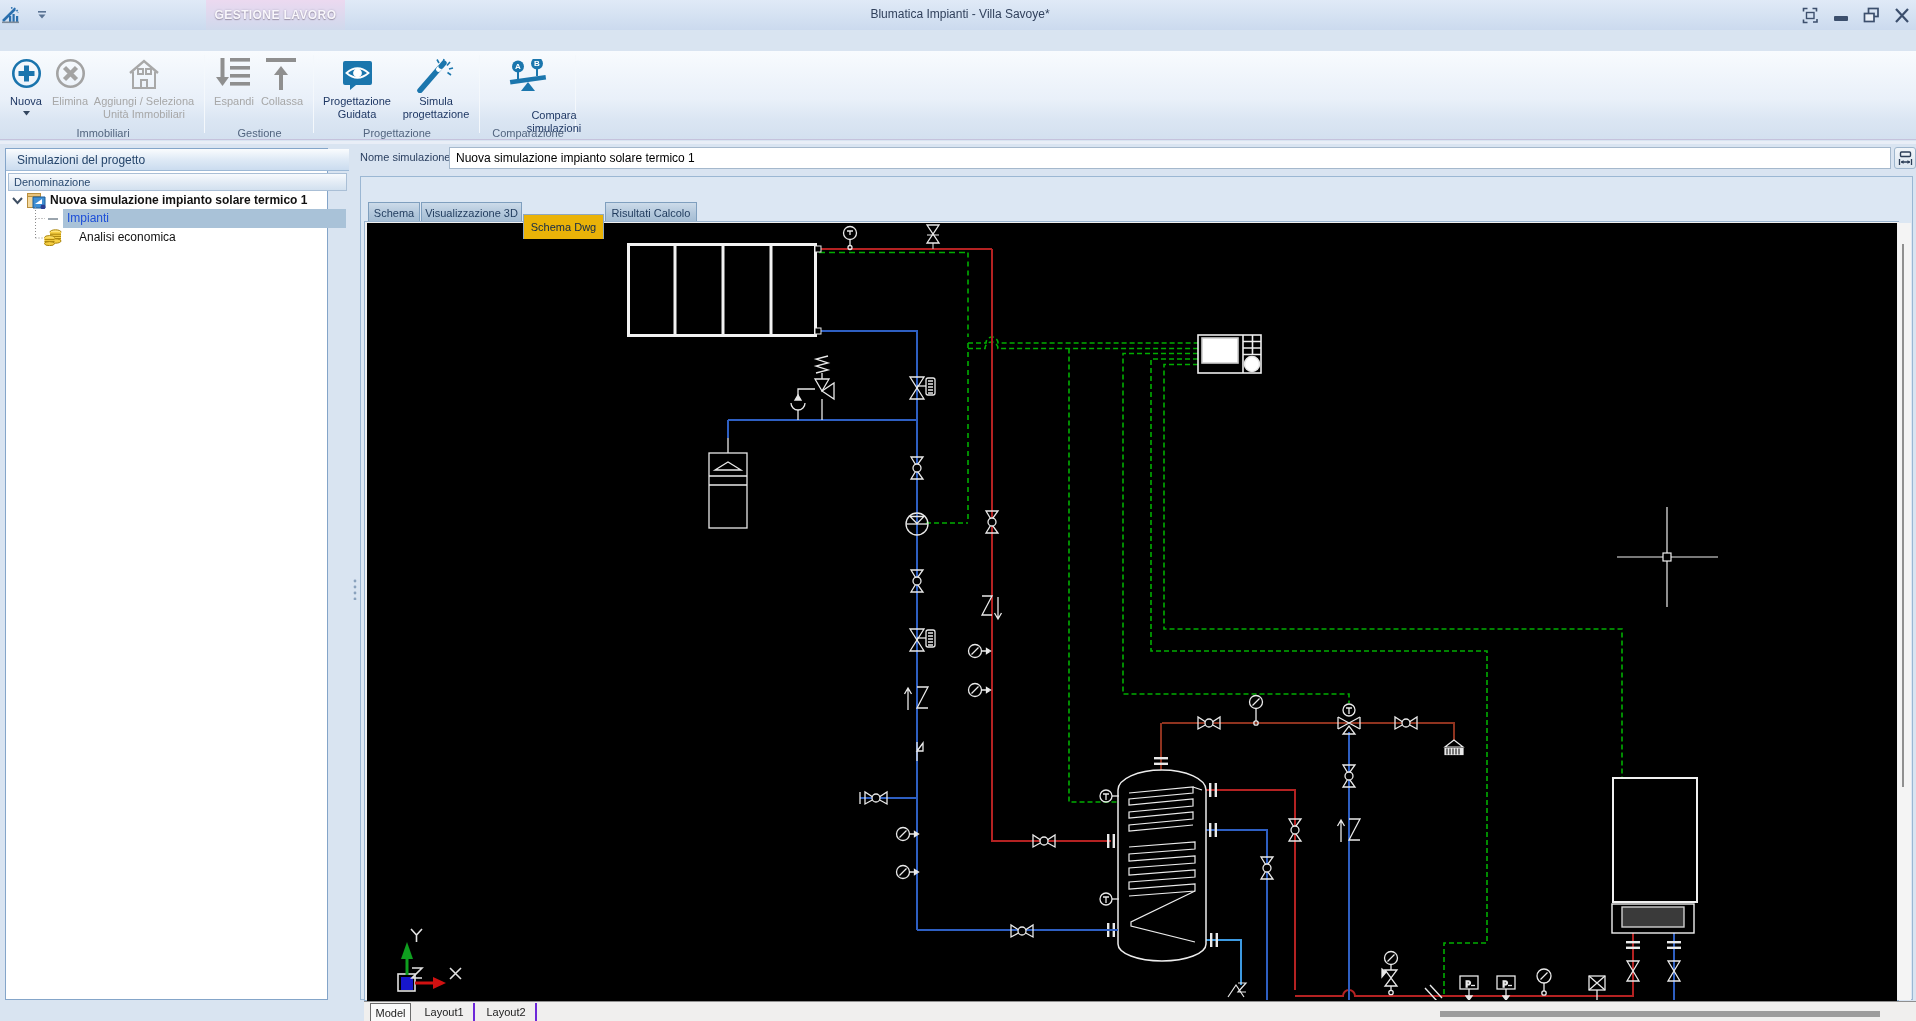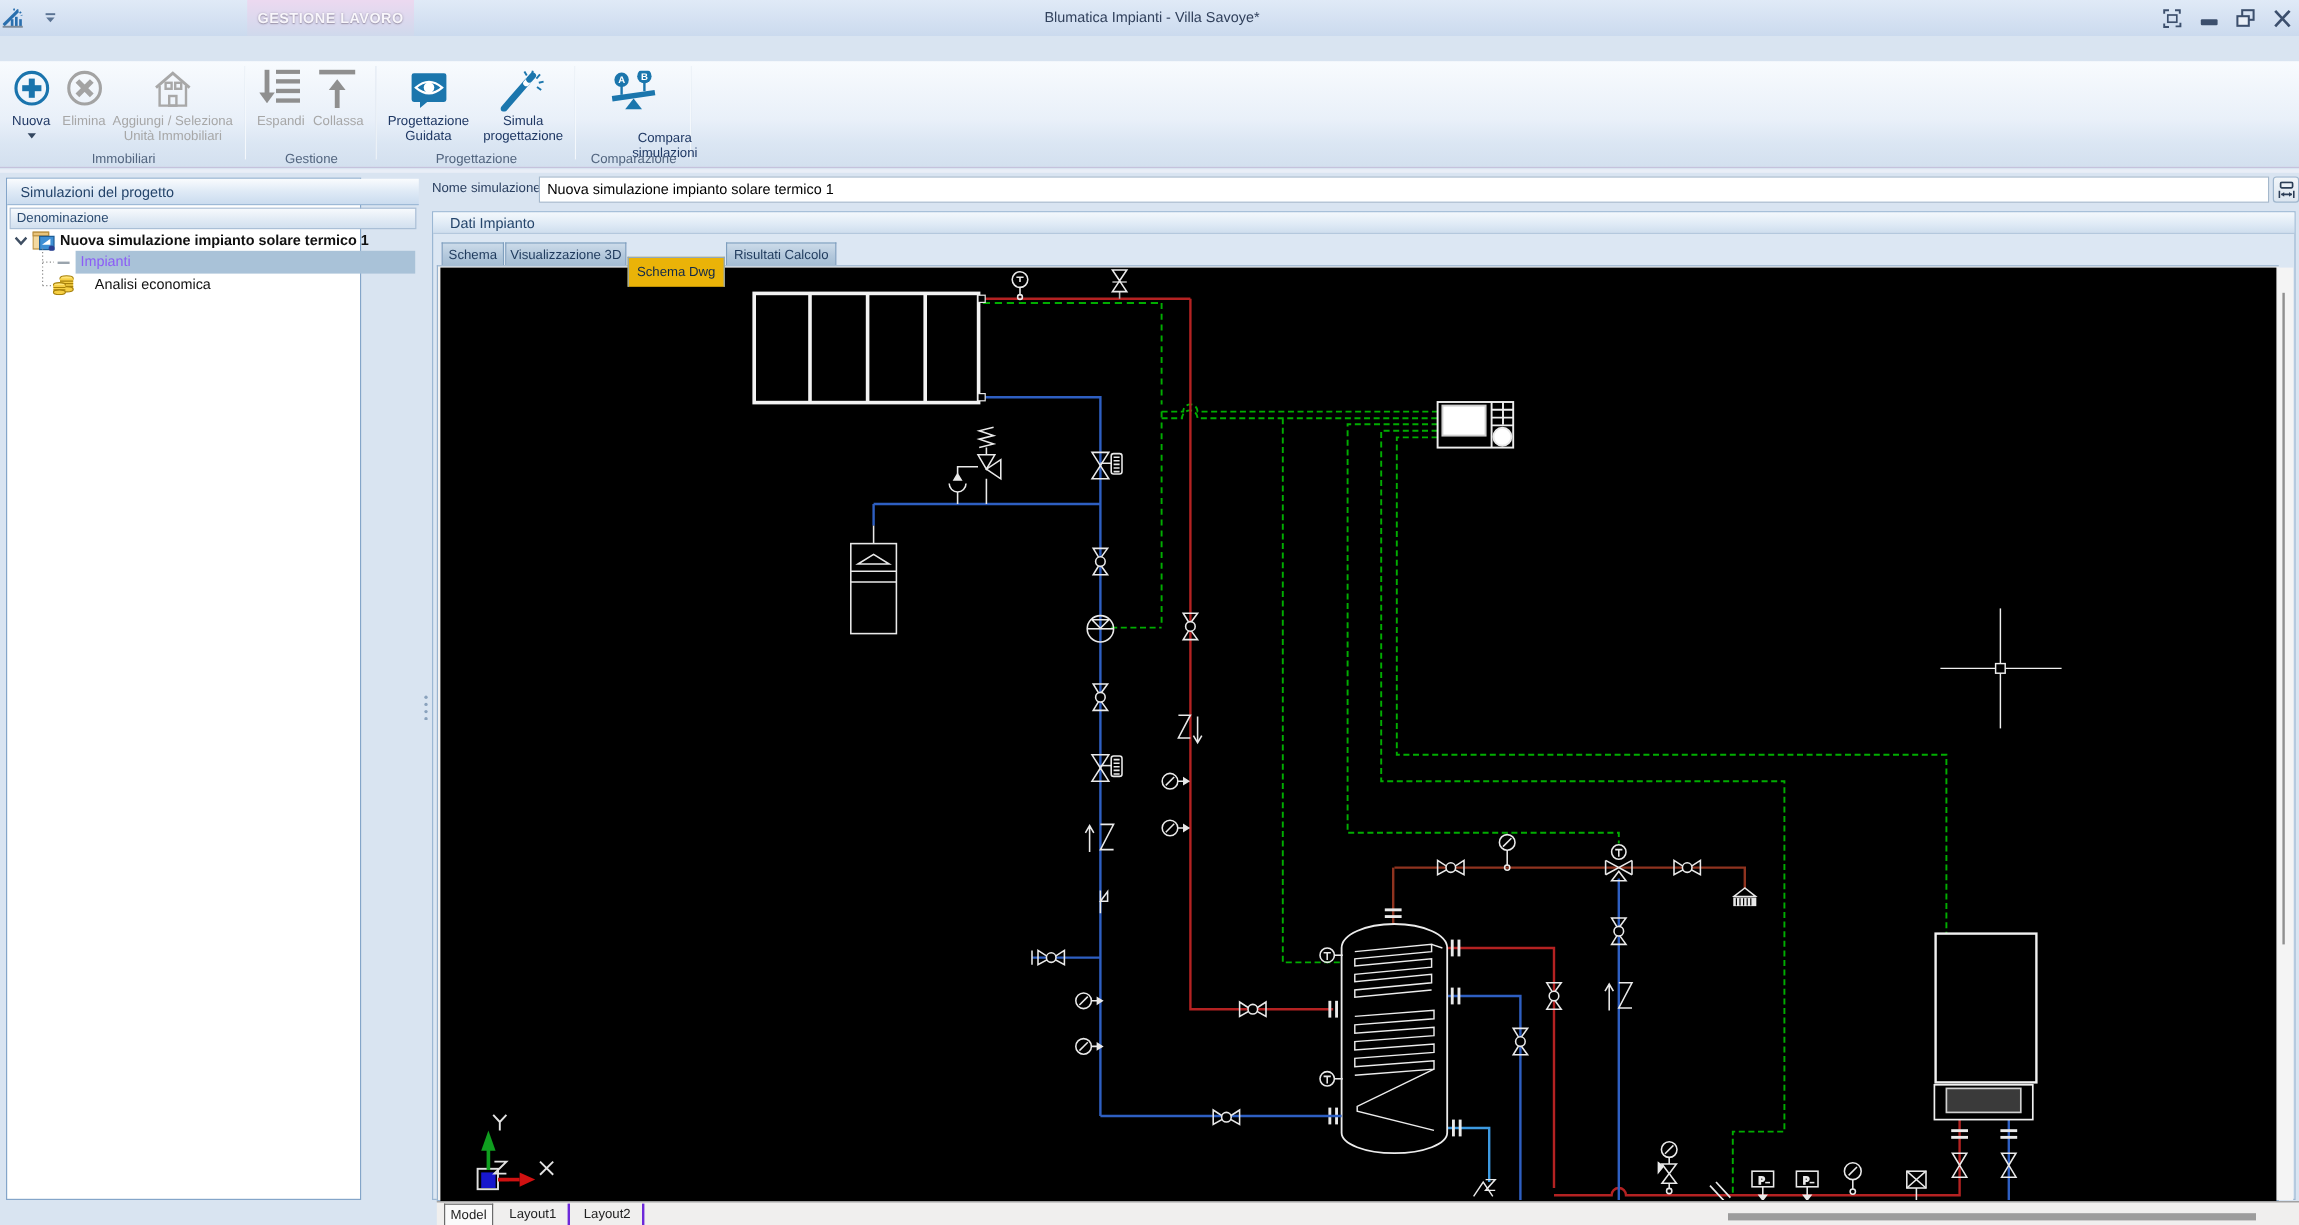--- a/index.html
+++ b/index.html
@@ -29,21 +29,21 @@
   #ribbon { left:0; top:51px; width:1916px; height:89px;
     background:linear-gradient(#f8fbfe,#e9f0f9 55%,#dbe6f3 78%,#d3e0ef);
     border-bottom:1px solid #c5c2dc; }
   .rsep { position:absolute; top:4px; height:78px; width:1px; background:#c0cfe2;
     border-right:1px solid #f4f8fc; }
   .glabel { position:absolute; top:76px; height:13px; font-size:11px; color:#52657f;
     text-align:center; }
   .btxt { position:absolute; font-size:11px; color:#1f3864; text-align:center; line-height:13px; }
   .btxt.dis { color:#a7a7a7; }
   
-  #lpanel { left:5px; top:148px; width:296px; height:852px; border:1px solid #84a5c9;
+  #lpanel { left:5px; top:148px; width:323px; height:852px; border:1px solid #84a5c9;
     background:#fff; }
   #lphead { position:absolute; left:0; top:0; width:343px; height:22px;
     background:linear-gradient(#fafcfe,#dfeaf6 50%,#cbdcef); border-bottom:1px solid #9db9d6;
     font-size:12px; color:#25456b; line-height:22px; padding-left:11px; }
   #denom { position:absolute; left:2px; top:24px; width:339px; height:18px;
     background:linear-gradient(#f7fafd,#e2ebf5 55%,#d2e0ef); border:1px solid #aabfd6;
     font-size:11px; color:#2a4a70; line-height:17px; padding-left:5px; }
   .trow { position:absolute; left:3px; width:337px; height:19px; font-size:12px;
     color:#111; line-height:19px; }
   
@@ -221,21 +221,21 @@
         <path d="M6 5 H18 V16 H6 Z" fill="#3f8fd4" stroke="#1d5d96"></path>
         <path d="M8 12 L15 7 L15 12 Z" fill="#fff"></path>
         <circle cx="16" cy="15" r="2.4" fill="#2b3f92"></circle>
       </svg>
       <span style="position:absolute;left:41px;">Nuova simulazione impianto solare termico 1</span>
     </div>
 
     <div class="trow" style="top:60px;">
       <div style="position:absolute;left:54px;top:0;width:283px;height:19px;background:#a9c2d8;"></div>
       <div style="position:absolute;left:39px;top:9px;width:10px;height:2px;background:#9aa4ad;"></div>
-      <span style="position:absolute;left:58px;color:#8b5cf6;">Impianti</span>
+      <span style="position:absolute;left:58px;color:#1d4ed8;">Impianti</span>
     </div>
 
     <div class="trow" style="top:79px;">
       <svg style="position:absolute;left:35px;top:1px" width="18" height="17" viewBox="0 0 18 17">
         <g stroke="#a8820a">
         <ellipse cx="11.5" cy="3" rx="5.5" ry="2.2" fill="#ffe476"></ellipse>
         <rect x="6" y="3" width="11" height="9" fill="#f6cf44" stroke="none"></rect>
         <path d="M6 5.2 h11 M6 7.4 h11 M6 9.6 h11" fill="none"></path>
         <ellipse cx="11.5" cy="12" rx="5.5" ry="2.2" fill="#f6cf44"></ellipse>
         <ellipse cx="5.5" cy="8.6" rx="5" ry="2" fill="#ffe476"></ellipse>
@@ -269,21 +269,20 @@
   <div class="abs" id="nomeinput">Nuova simulazione impianto solare termico 1</div>
   <div class="abs" id="nomebtn">
     <svg style="position:absolute;left:3px;top:3px" width="15" height="15" viewBox="0 0 15 15">
       <rect x="2.5" y="1" width="10" height="4.5" fill="none" stroke="#2c3e57" stroke-width="1.4" rx="1"></rect>
       <path d="M1.5 8 V14 M13.5 8 V14 M3 11 H12" stroke="#2c3e57" stroke-width="1.3" fill="none"></path>
       <path d="M3 11 l2.5 -2 v4 Z M12 11 l-2.5 -2 v4 Z" fill="#2c3e57"></path>
     </svg>
   </div>
 
   <div class="abs" id="dati">
-    <div id="datihead">Dati Impianto</div>
     <div class="dtab" style="left:7px;width:52px;">Schema</div>
     <div class="dtab" style="left:60px;width:101px;">Visualizzazione 3D</div>
     <div class="dtab" id="dtab-active" style="left:162px;width:81px;">Schema Dwg</div>
     <div class="dtab" style="left:244px;width:92px;">Risultati Calcolo</div>
   </div>
   <div class="abs" id="canvasbox">
     <div id="cad">
     <svg width="1530" height="777" viewBox="0 0 1530 777">
       <defs>
         <g id="vv" stroke="#e9e9e9" fill="none" stroke-width="1.3">

